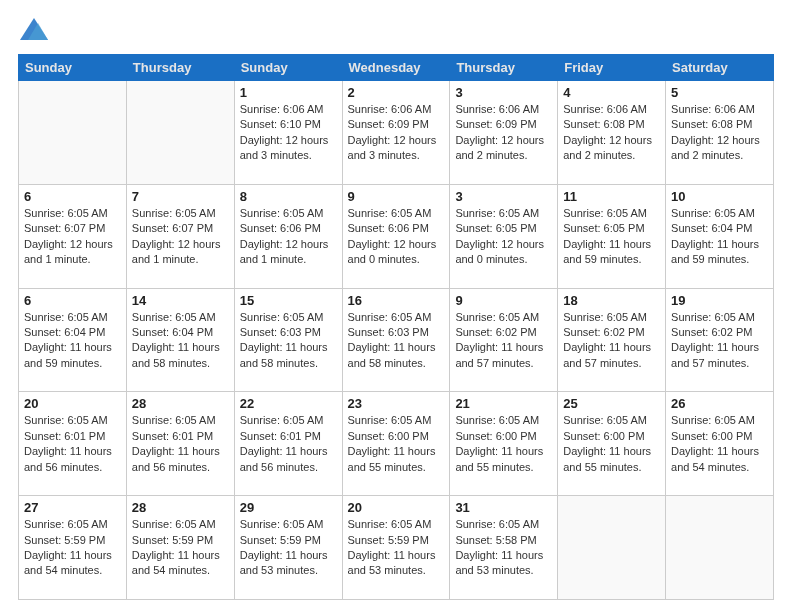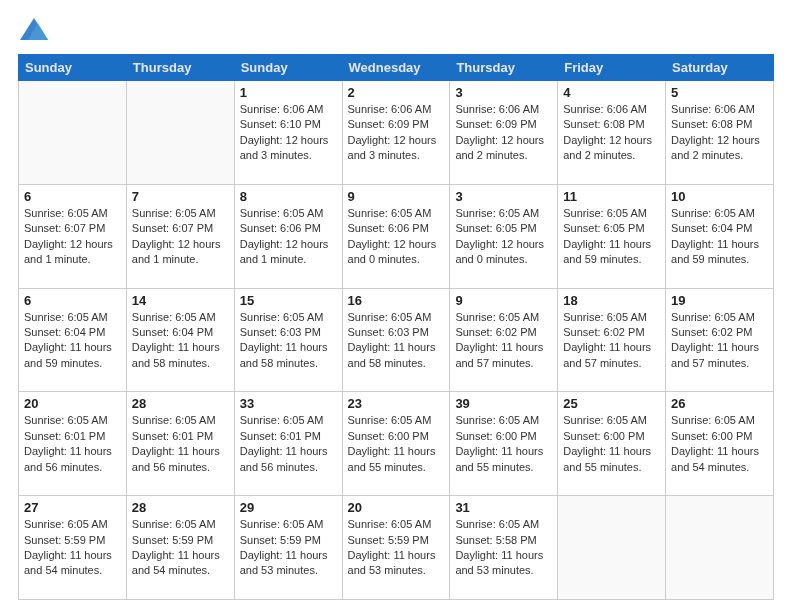--- a/index.html
+++ b/index.html
@@ -282,35 +282,35 @@
 and 56 minutes.</div>
           </td>
           <td>
             <span class="day-num">28</span>
             <div class="day-info" style="white-space: pre-line;">Sunrise: 6:05 AM
 Sunset: 6:01 PM
 Daylight: 11 hours
 and 56 minutes.</div>
           </td>
           <td>
-            <span class="day-num">33</span>
+            <span class="day-num">22</span>
             <div class="day-info" style="white-space: pre-line;">Sunrise: 6:05 AM
 Sunset: 6:01 PM
 Daylight: 11 hours
 and 56 minutes.</div>
           </td>
           <td>
             <span class="day-num">23</span>
             <div class="day-info" style="white-space: pre-line;">Sunrise: 6:05 AM
 Sunset: 6:00 PM
 Daylight: 11 hours
 and 55 minutes.</div>
           </td>
           <td>
-            <span class="day-num">39</span>
+            <span class="day-num">21</span>
             <div class="day-info" style="white-space: pre-line;">Sunrise: 6:05 AM
 Sunset: 6:00 PM
 Daylight: 11 hours
 and 55 minutes.</div>
           </td>
           <td>
             <span class="day-num">25</span>
             <div class="day-info" style="white-space: pre-line;">Sunrise: 6:05 AM
 Sunset: 6:00 PM
 Daylight: 11 hours

